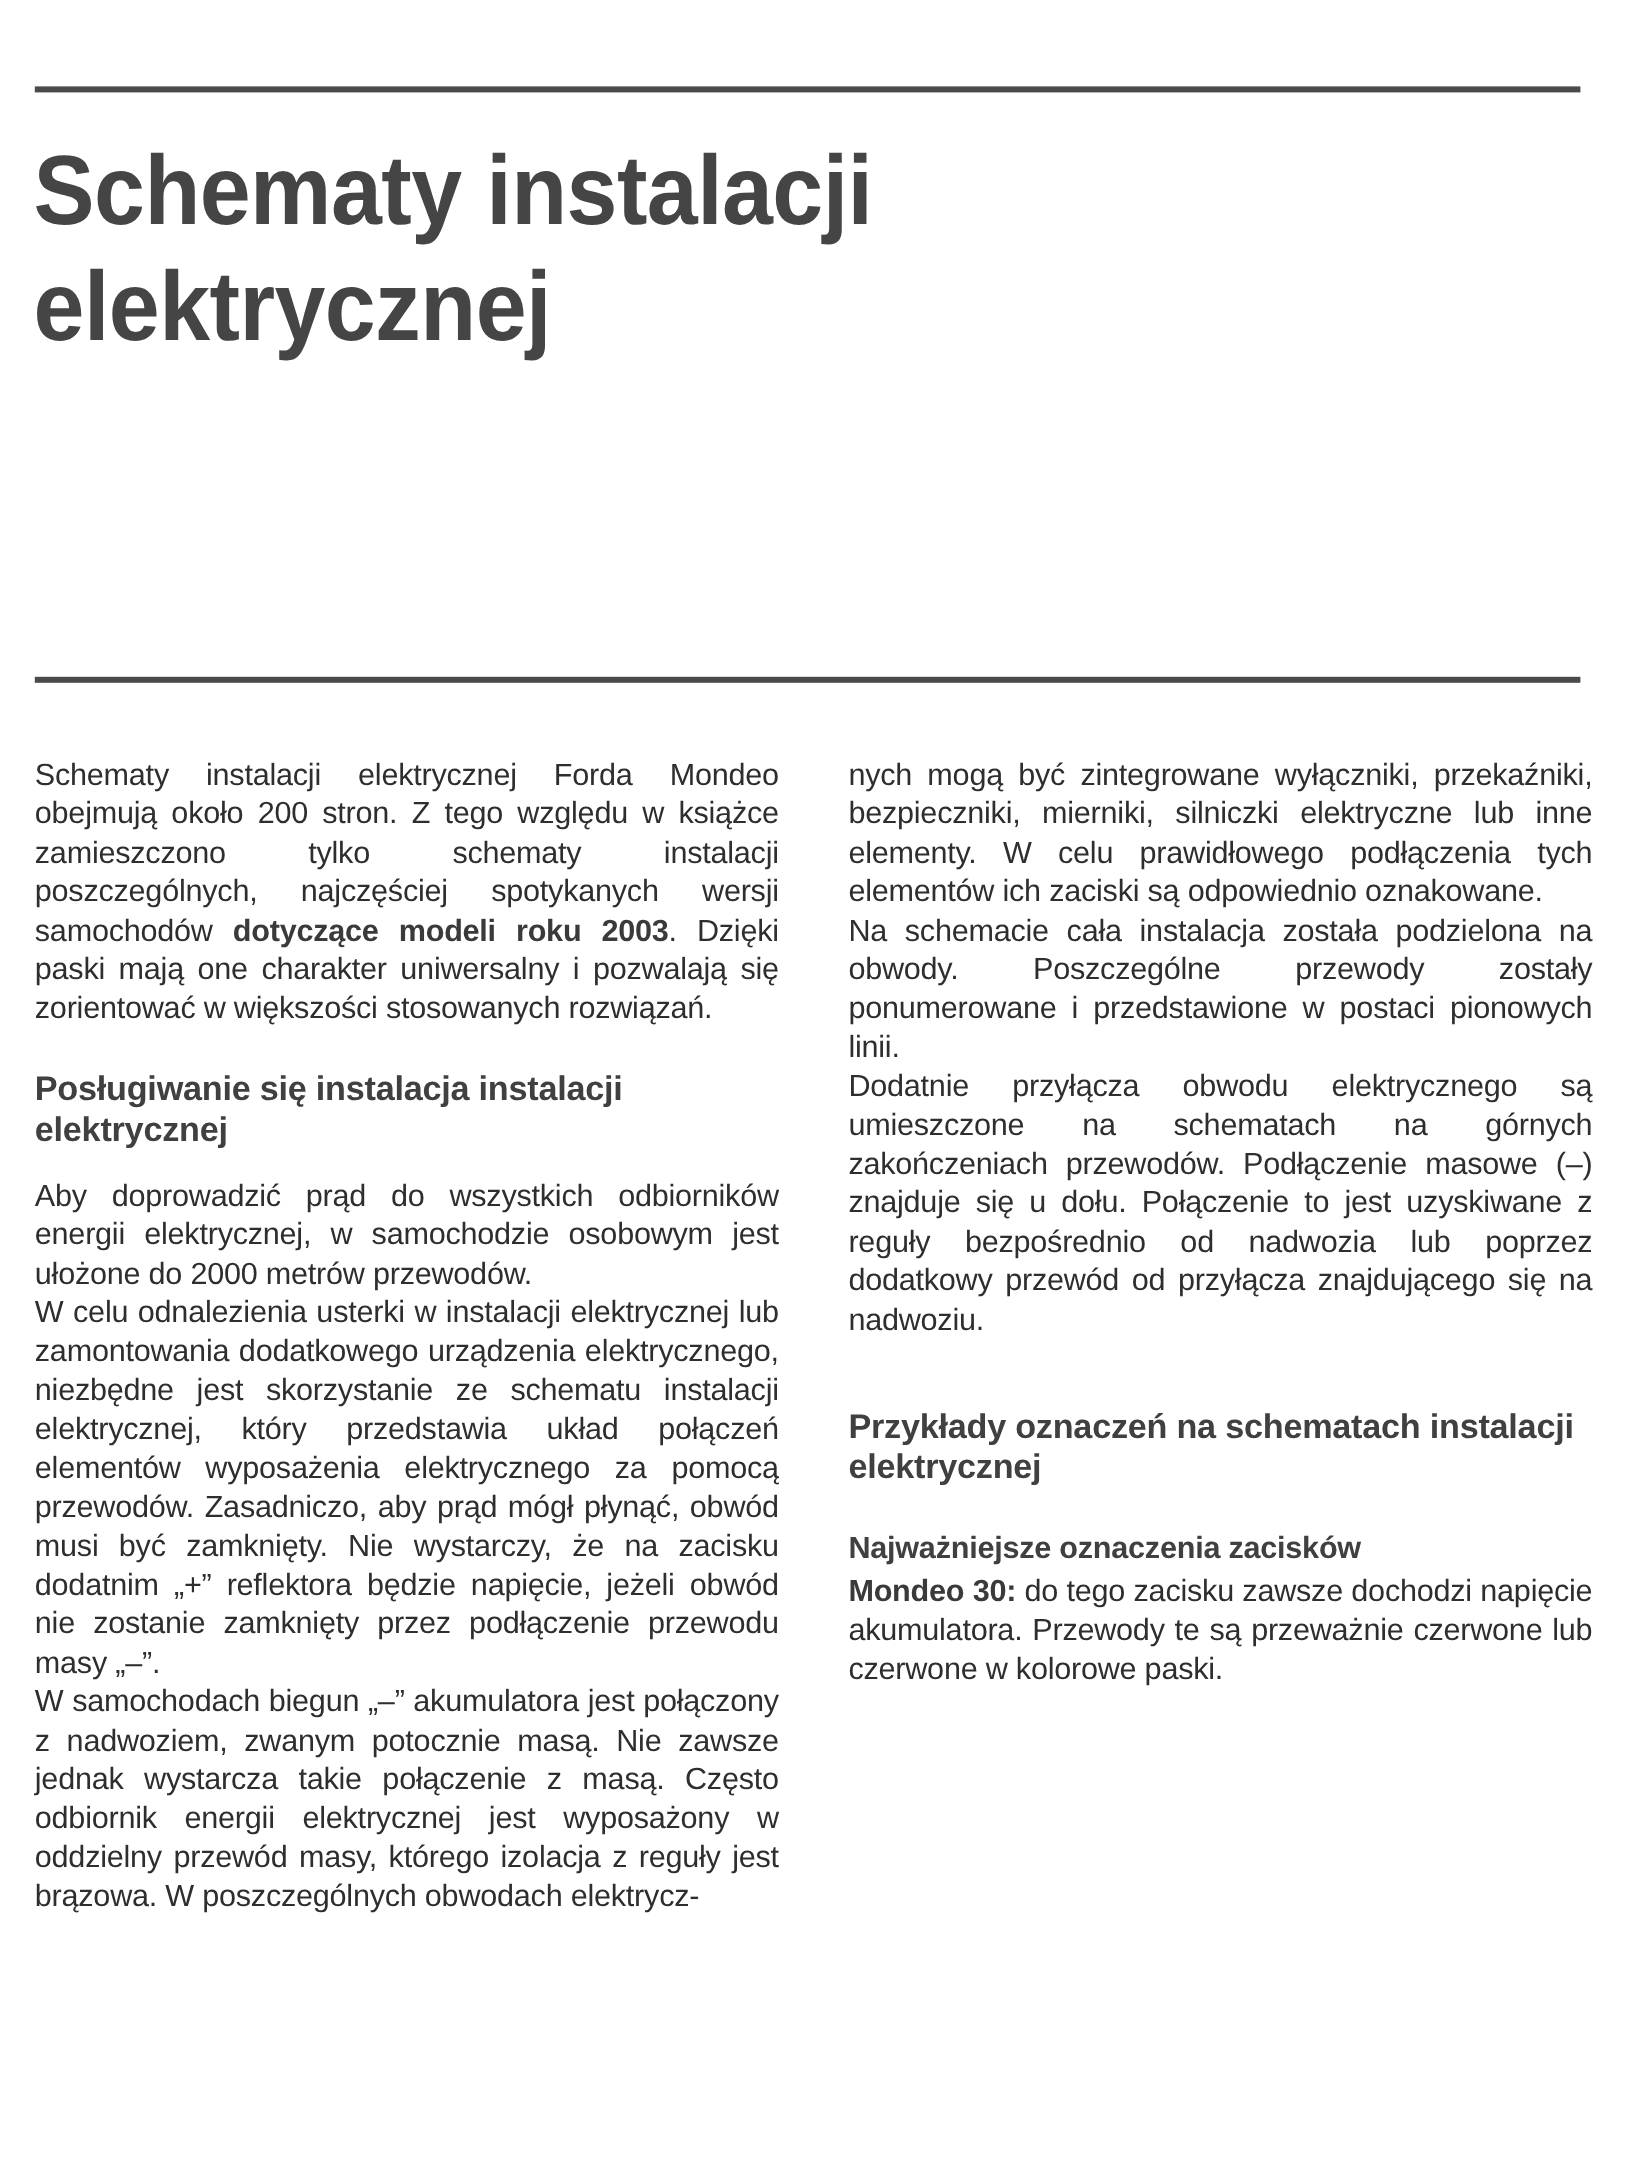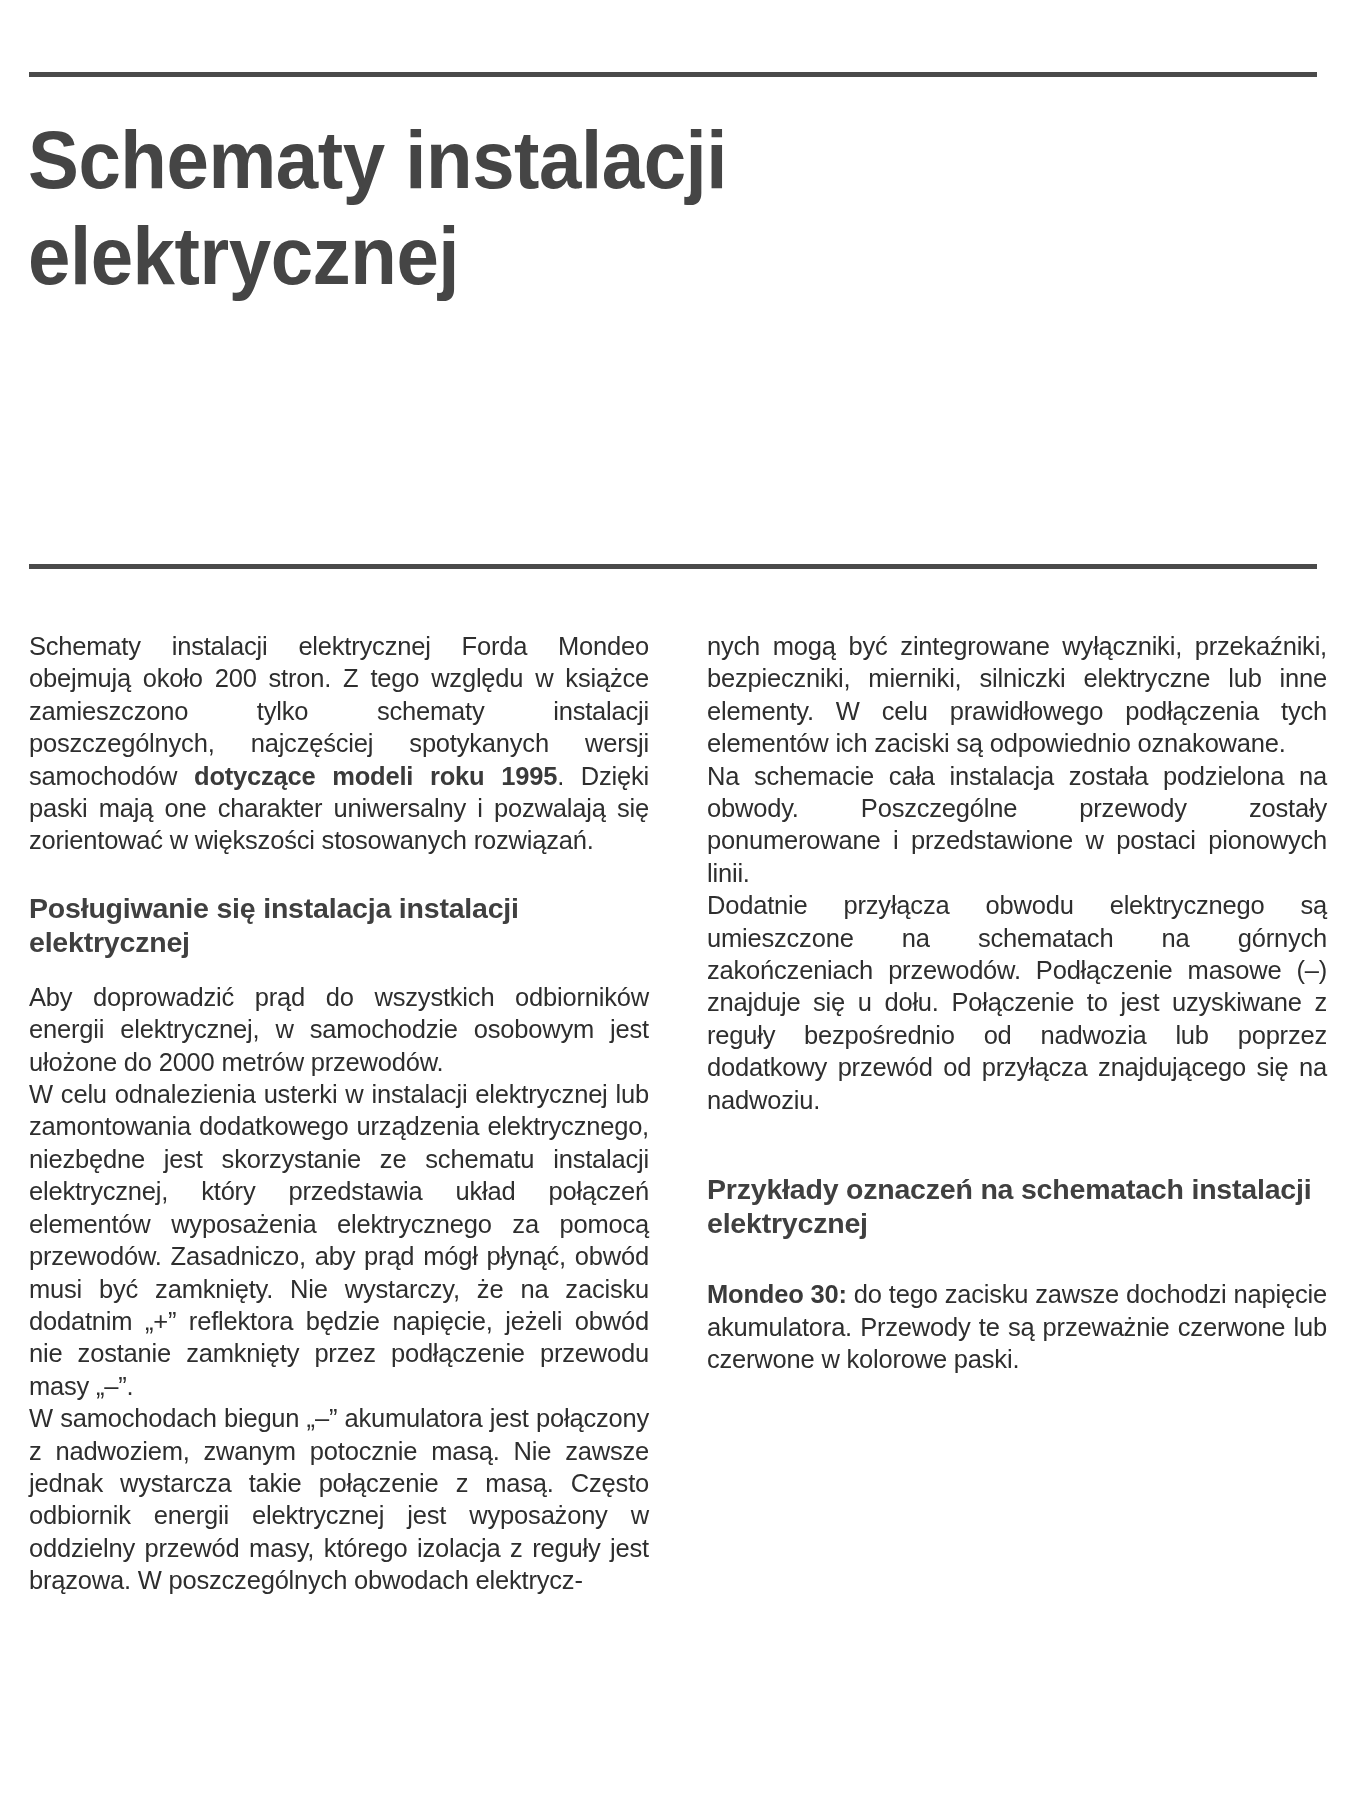--- a/index.html
+++ b/index.html
@@ -47,36 +47,37 @@
 <div class="rule top"></div>
 
 <h1 class="title">
   <span>Schematy instalacji</span><br>
   <span>elektrycznej</span>
 </h1>
 
 <div class="rule bottom"></div>
 
 <div class="col left">
-  <p><span>Schematy instalacji elektrycznej Forda Mondeo obejmują około 200 stron. Z tego względu w książce zamieszczono tylko schematy instalacji poszczególnych, najczęściej spotykanych wersji samochodów </span><b>dotyczące modeli roku 1995</b><span>. Dzięki paski mają one charakter uniwersalny i pozwalają się zorientować w większości stosowanych rozwiązań.</span></p>
+  <p><span>Schematy instalacji elektrycznej Forda Mondeo obejmują około 200 stron. Z tego względu w książce zamieszczono tylko schematy instalacji poszczególnych, najczęściej spotykanych wersji samochodów </span><b>dotyczące modeli roku 2003</b><span>. Dzięki paski mają one charakter uniwersalny i pozwalają się zorientować w większości stosowanych rozwiązań.</span></p>
 
   <div class="gap-lg"></div>
   <h2>Posługiwanie się instalacja instalacji elektrycznej</h2>
   <div class="gap-md"></div>
 
   <p>Aby doprowadzić prąd do wszystkich odbiorników energii elektrycznej, w samochodzie osobowym jest ułożone do 2000 metrów przewodów.</p>
   <p>W celu odnalezienia usterki w instalacji elektrycznej lub zamontowania dodatkowego urządzenia elektrycznego, niezbędne jest skorzystanie ze schematu instalacji elektrycznej, który przedstawia układ połączeń elementów wyposażenia elektrycznego za pomocą przewodów. Zasadniczo, aby prąd mógł płynąć, obwód musi być zamknięty. Nie wystarczy, że na zacisku dodatnim „+” reflektora będzie napięcie, jeżeli obwód nie zostanie zamknięty przez podłączenie przewodu masy „–”.</p>
   <p>W samochodach biegun „–” akumulatora jest połączony z nadwoziem, zwanym potocznie masą. Nie zawsze jednak wystarcza takie połączenie z masą. Często odbiornik energii elektrycznej jest wyposażony w oddzielny przewód masy, którego izolacja z reguły jest brązowa. W poszczególnych obwodach elektrycz-</p>
 </div>
 
 <div class="col right">
   <p>nych mogą być zintegrowane wyłączniki, przekaźniki, bezpieczniki, mierniki, silniczki elektryczne lub inne elementy. W celu prawidłowego podłączenia tych elementów ich zaciski są odpowiednio oznakowane.</p>
   <p>Na schemacie cała instalacja została podzielona na obwody. Poszczególne przewody zostały ponumerowane i przedstawione w postaci pionowych linii.</p>
   <p>Dodatnie przyłącza obwodu elektrycznego są umieszczone na schematach na górnych zakończeniach przewodów. Podłączenie masowe (–) znajduje się u dołu. Połączenie to jest uzyskiwane z reguły bezpośrednio od nadwozia lub poprzez dodatkowy przewód od przyłącza znajdującego się na nadwoziu.</p>
 
   <div class="gap-lg"></div>
   <div class="gap-md"></div>
   <h2>Przykłady oznaczeń na schematach instalacji elektrycznej</h2>
   <div class="gap-h3"></div>
+  <h3>Najważniejsze oznaczenia zacisków</h3>
   <div class="gap-after-h3"></div>
 
   <p><b>Mondeo 30:</b><span> do tego zacisku zawsze dochodzi napięcie akumulatora. Przewody te są przeważnie czerwone lub czerwone w kolorowe paski.</span></p>
 </div>
 
 </body></html>

